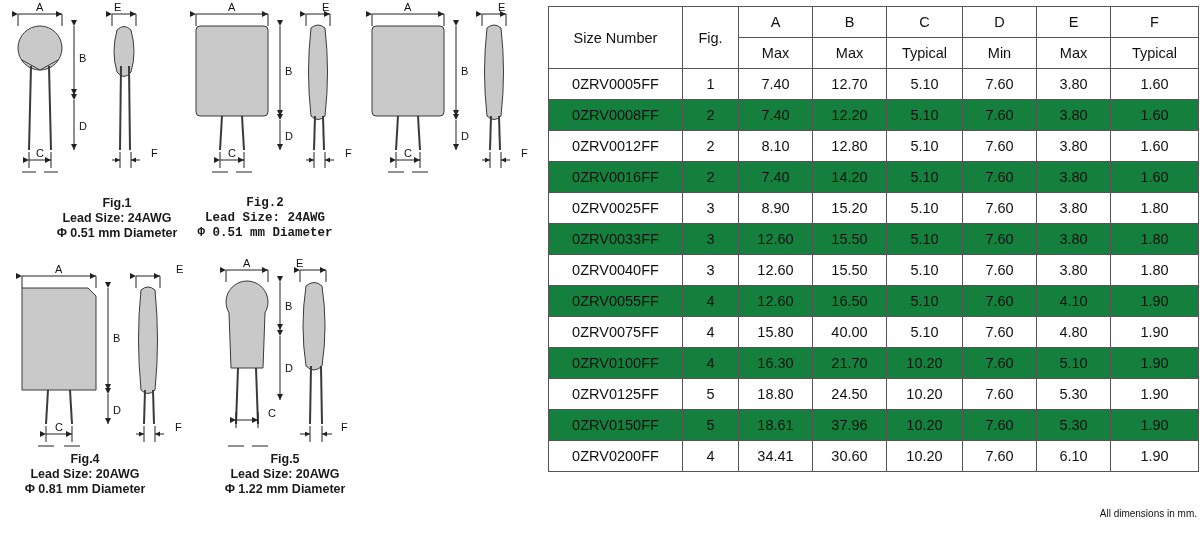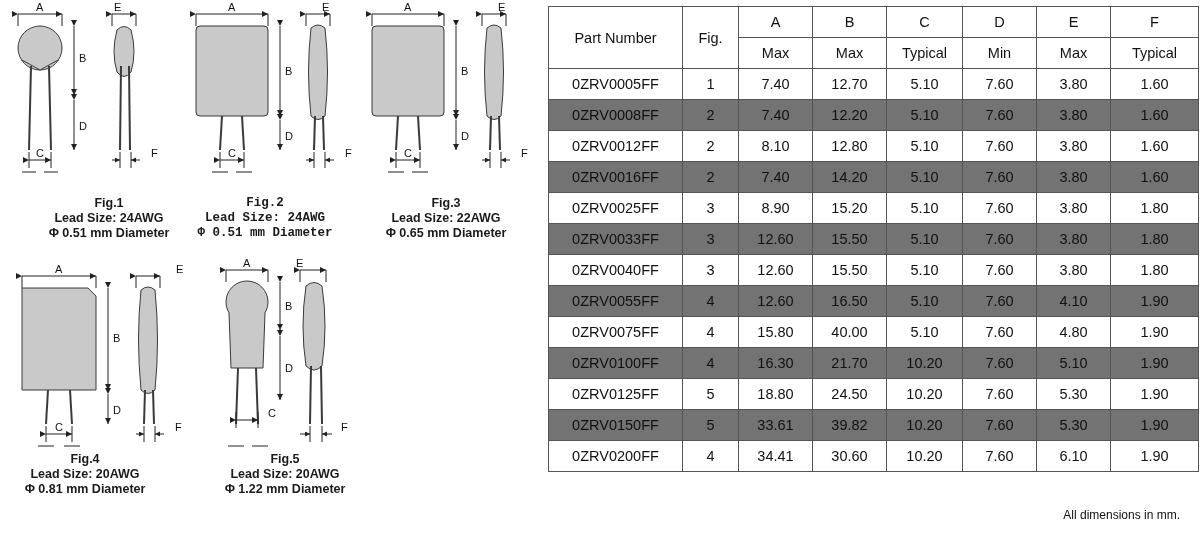--- a/index.html
+++ b/index.html
@@ -75,32 +75,32 @@
   col.c-f    { width: 88px; }
   .hdr-letter {
     font-size: 15.5px;
     height: 34px;
   }
   .hdr-sub {
     font-size: 14.5px;
     height: 30px;
   }
   .row-shade td {
-    background: #737373;
+    background: #15803d;
   }
   .part-cell {
     text-align: left;
     padding-left: 10px;
     margin-left: 36px;
   }
   .footnote {
     position: absolute;
-    right: 20px;
+    right: 3px;
     top: 508px;
-    font-size: 12px;
+    font-size: 10px;
     color: #111;
   }
 </style>
 </head>
 <body>
 
 <div class="page">
 
   <div class="drawings">
     <svg class="dwg" viewBox="0 0 545 534">
@@ -300,29 +300,26 @@
 
         <text x="243" y="267">A</text>
         <text x="285" y="310">B</text>
         <text x="268" y="417">C</text>
         <text x="285" y="372">D</text>
         <text x="296" y="267">E</text>
         <text x="341" y="431">F</text>
       </g>
     </svg>
 
-    <div class="fig-caption" style="left:0; top:196px; width:170px;padding-left:24px;">Fig.1
+    <div class="fig-caption" style="left:8px; top:196px; width:170px;padding-left:24px;">Fig.1
 Lead Size: 24AWG
 Φ 0.51 mm Diameter</div>
     <div class="fig-caption" style="left:180px; top:196px; width:170px;font-family:Liberation Mono, monospace;">Fig.2
 Lead Size: 24AWG
 Φ 0.51 mm Diameter</div>
-    <div class="fig-caption" style="left:356px; top:196px; width:180px;">Fig.3
-Lead Size: 22AWG
-Φ 0.65 mm Diameter</div>
     <div class="fig-caption" style="left:0; top:452px; width:170px;">Fig.4
 Lead Size: 20AWG
 Φ 0.81 mm Diameter</div>
     <div class="fig-caption" style="left:190px; top:452px; width:190px;">Fig.5
 Lead Size: 20AWG
 Φ 1.22 mm Diameter</div>
   </div>
 
   <div class="table-wrap">
     <table class="spec">
@@ -331,21 +328,21 @@
           <col class="c-fig">
           <col class="c-d">
           <col class="c-d">
         <col class="c-e">
           <col class="c-d">
           <col class="c-d">
           <col class="c-f">
       </colgroup>
       <thead>
         <tr>
-          <th rowspan="2">Part Number</th>
+          <th rowspan="2">Size Number</th>
           <th rowspan="2">Fig.</th>
           <th class="hdr-letter">A</th>
           <th class="hdr-letter">B</th>
           <th class="hdr-letter">C</th>
           <th class="hdr-letter">D</th>
           <th class="hdr-letter">E</th>
           <th class="hdr-letter">F</th>
         </tr>
         <tr>
           <th class="hdr-sub">Max</th>
@@ -463,22 +460,22 @@
           <td>18.80</td>
           <td>24.50</td>
           <td>10.20</td>
           <td>7.60</td>
           <td>5.30</td>
           <td>1.90</td>
         </tr>
         <tr class="row-shade">
           <td class="part-cell">0ZRV0150FF</td>
           <td>5</td>
-          <td>33.61</td>
-          <td>39.82</td>
+          <td>18.61</td>
+          <td>37.96</td>
           <td>10.20</td>
           <td>7.60</td>
           <td>5.30</td>
           <td>1.90</td>
         </tr>
         <tr>
           <td class="part-cell">0ZRV0200FF</td>
           <td>4</td>
           <td>34.41</td>
           <td>30.60</td>

